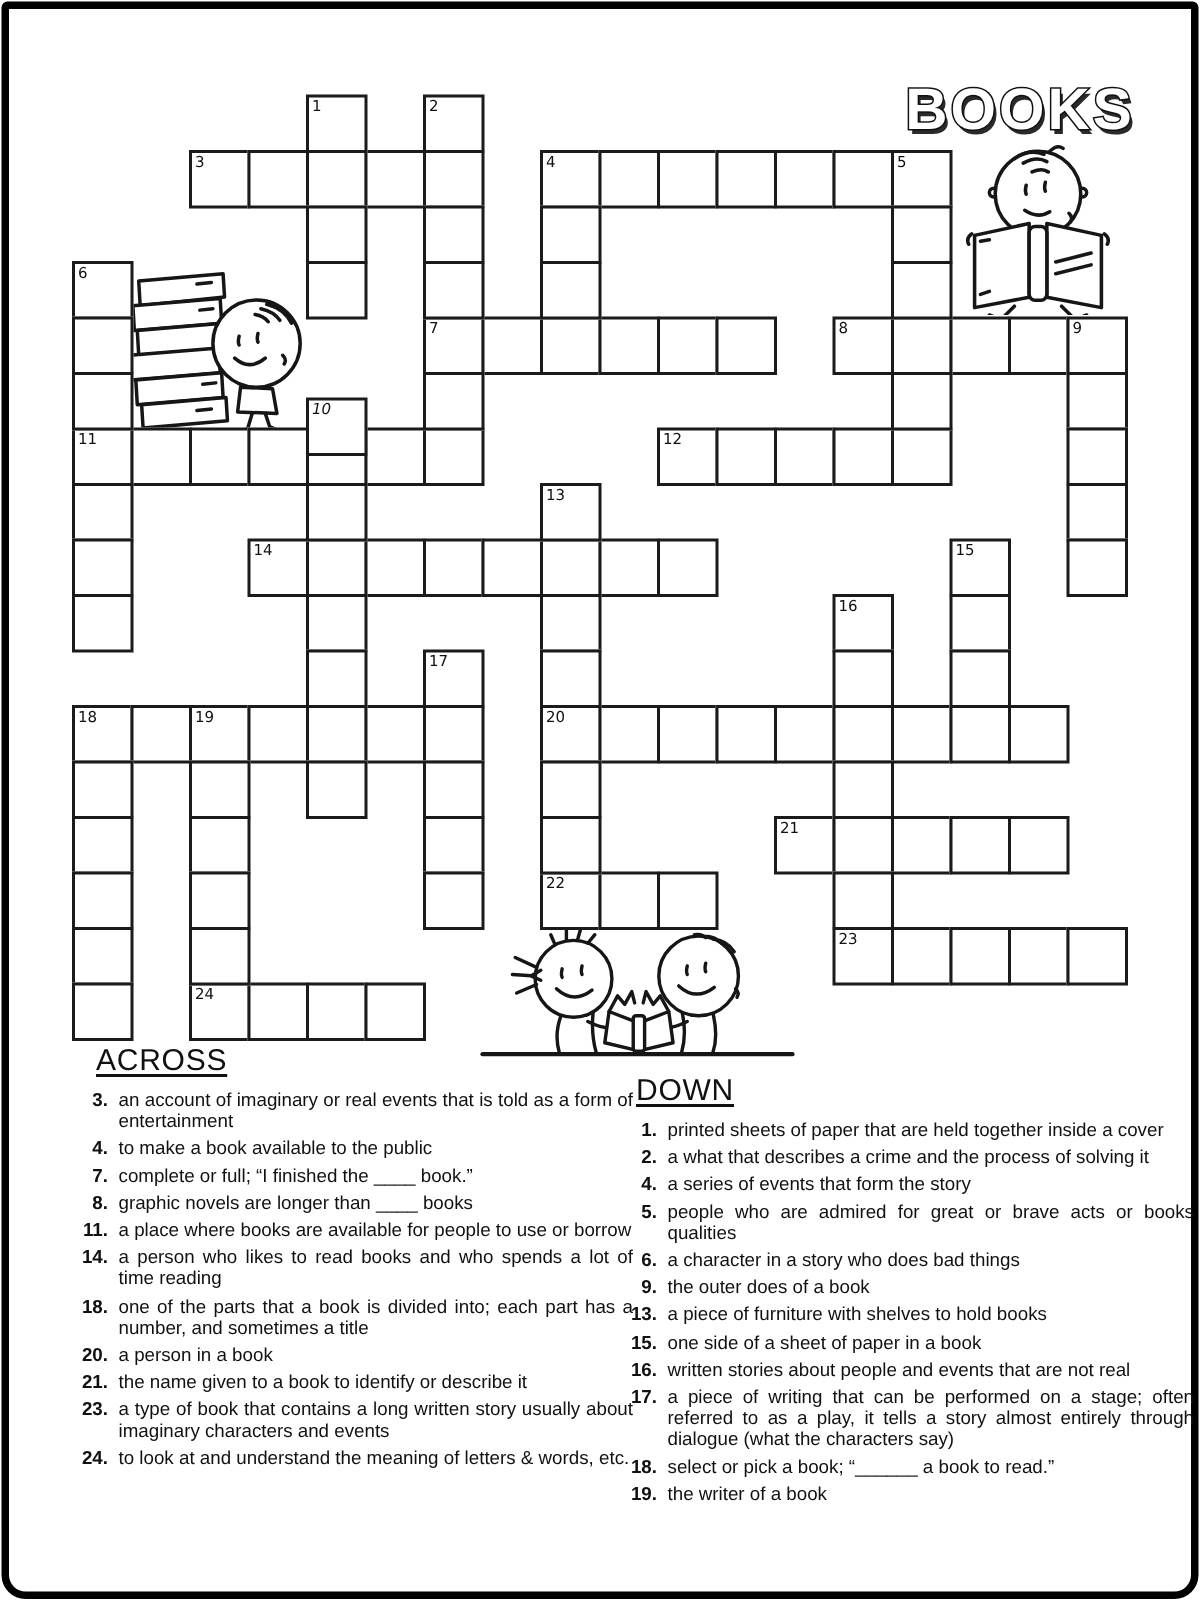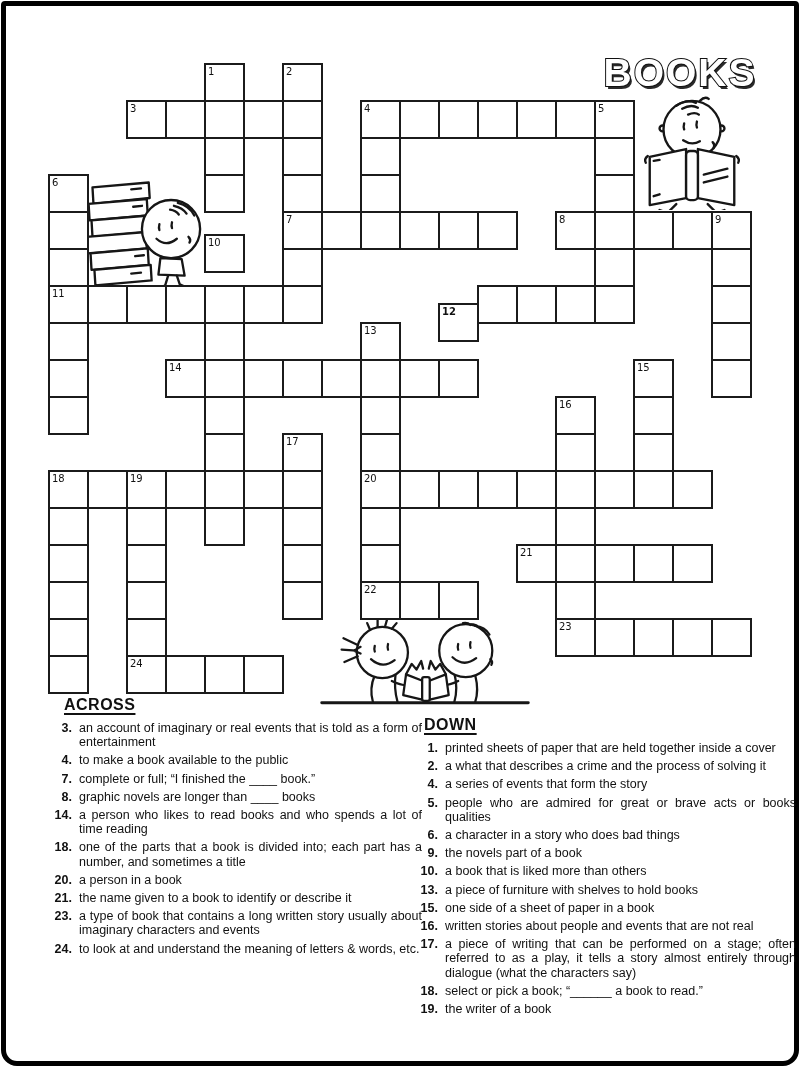--- a/index.html
+++ b/index.html
@@ -21,21 +21,21 @@
   #illu-boy-reading{position:absolute;left:636px;top:94px;width:112px;height:116px;}
   #illu-boy-books{position:absolute;left:76px;top:167px;width:128px;height:128px;}
   #illu-kids{position:absolute;left:316px;top:612px;width:218px;height:100px;}
   .sk{stroke:#161616;stroke-width:2.4;fill:none;stroke-linecap:round;stroke-linejoin:round;}
   .skf{stroke:#161616;stroke-width:2.4;fill:#fff;stroke-linecap:round;stroke-linejoin:round;}
 
   
   .clue-col{position:absolute;}
   #across-sec{left:42px;top:696px;width:380px;}
   #down-sec{left:408px;top:716px;width:388px;}
-  .clue-head{font-size:16px;font-weight:bold;letter-spacing:.5px;
+  .clue-head{font-size:20px;font-weight:normal;letter-spacing:.5px;
              text-decoration:underline;text-decoration-thickness:2px;text-underline-offset:3px;
              margin:0 0 7px 0;}
   #across-sec .clue-head{margin-left:22px;}
   #down-sec .clue-head{margin-left:16px;}
   .clue{display:flex;gap:7px;margin-bottom:4px;font-size:12.5px;line-height:14.2px;}
   .clue-num{flex:0 0 30px;text-align:right;font-weight:bold;}
   .clue-text{flex:1;text-align:justify;}
 
   
   #branding{position:absolute;right:12px;top:1018px;font-size:34px;font-weight:bold;
@@ -141,21 +141,21 @@
       </div>
       <div class="cell" style="left: 0px; top: 222px;">
         <span class="cnum">11</span>
       </div>
       <div class="cell" style="left: 39px; top: 222px;"></div>
       <div class="cell" style="left: 78px; top: 222px;"></div>
       <div class="cell" style="left: 117px; top: 222px;"></div>
       <div class="cell" style="left: 156px; top: 222px;"></div>
       <div class="cell" style="left: 195px; top: 222px;"></div>
       <div class="cell" style="left: 234px; top: 222px;"></div>
-      <div class="cell" style="left: 390px; top: 240px; font-weight: bold;">
+      <div class="cell" style="left: 390px; top: 222px;">
         <span class="cnum">12</span>
       </div>
       <div class="cell" style="left: 429px; top: 222px;"></div>
       <div class="cell" style="left: 468px; top: 222px;"></div>
       <div class="cell" style="left: 507px; top: 222px;"></div>
       <div class="cell" style="left: 546px; top: 222px;"></div>
       <div class="cell" style="left: 117px; top: 296px;">
         <span class="cnum">14</span>
       </div>
       <div class="cell" style="left: 156px; top: 296px;"></div>
@@ -233,21 +233,21 @@
       </div>
       <div class="cell" style="left: 0px; top: 148px;"></div>
       <div class="cell" style="left: 0px; top: 185px;"></div>
       <div class="cell" style="left: 0px; top: 259px;"></div>
       <div class="cell" style="left: 0px; top: 296px;"></div>
       <div class="cell" style="left: 0px; top: 333px;"></div>
       <div class="cell" style="left: 663px; top: 185px;"></div>
       <div class="cell" style="left: 663px; top: 222px;"></div>
       <div class="cell" style="left: 663px; top: 259px;"></div>
       <div class="cell" style="left: 663px; top: 296px;"></div>
-      <div class="cell" style="left: 156px; top: 171px;">
+      <div class="cell" style="left: 156px; top: 202px; font-style: italic;">
         <span class="cnum">10</span>
       </div>
       <div class="cell" style="left: 156px; top: 259px;"></div>
       <div class="cell" style="left: 156px; top: 333px;"></div>
       <div class="cell" style="left: 156px; top: 370px;"></div>
       <div class="cell" style="left: 156px; top: 444px;"></div>
       <div class="cell" style="left: 312px; top: 259px;">
         <span class="cnum">13</span>
       </div>
       <div class="cell" style="left: 312px; top: 333px;"></div>
@@ -295,20 +295,24 @@
         </div>
         <div class="clue">
           <span class="clue-num">7.</span>
           <span class="clue-text">complete or full; “I finished the ____ book.”</span>
         </div>
         <div class="clue">
           <span class="clue-num">8.</span>
           <span class="clue-text">graphic novels are longer than ____ books</span>
         </div>
         <div class="clue">
+          <span class="clue-num">11.</span>
+          <span class="clue-text">a place where books are available for people to use or borrow</span>
+        </div>
+        <div class="clue">
           <span class="clue-num">14.</span>
           <span class="clue-text">a person who likes to read books and who spends a lot of time reading</span>
         </div>
         <div class="clue">
           <span class="clue-num">18.</span>
           <span class="clue-text">one of the parts that a book is divided into; each part has a number, and sometimes a title</span>
         </div>
         <div class="clue">
           <span class="clue-num">20.</span>
           <span class="clue-text">a person in a book</span>
@@ -346,25 +350,21 @@
         <div class="clue">
           <span class="clue-num">5.</span>
           <span class="clue-text">people who are admired for great or brave acts or books qualities</span>
         </div>
         <div class="clue">
           <span class="clue-num">6.</span>
           <span class="clue-text">a character in a story who does bad things</span>
         </div>
         <div class="clue">
           <span class="clue-num">9.</span>
-          <span class="clue-text">the novels part of a book</span>
-        </div>
-        <div class="clue">
-          <span class="clue-num">10.</span>
-          <span class="clue-text">a book that is liked more than others</span>
+          <span class="clue-text">the outer does of a book</span>
         </div>
         <div class="clue">
           <span class="clue-num">13.</span>
           <span class="clue-text">a piece of furniture with shelves to hold books</span>
         </div>
         <div class="clue">
           <span class="clue-num">15.</span>
           <span class="clue-text">one side of a sheet of paper in a book</span>
         </div>
         <div class="clue">

